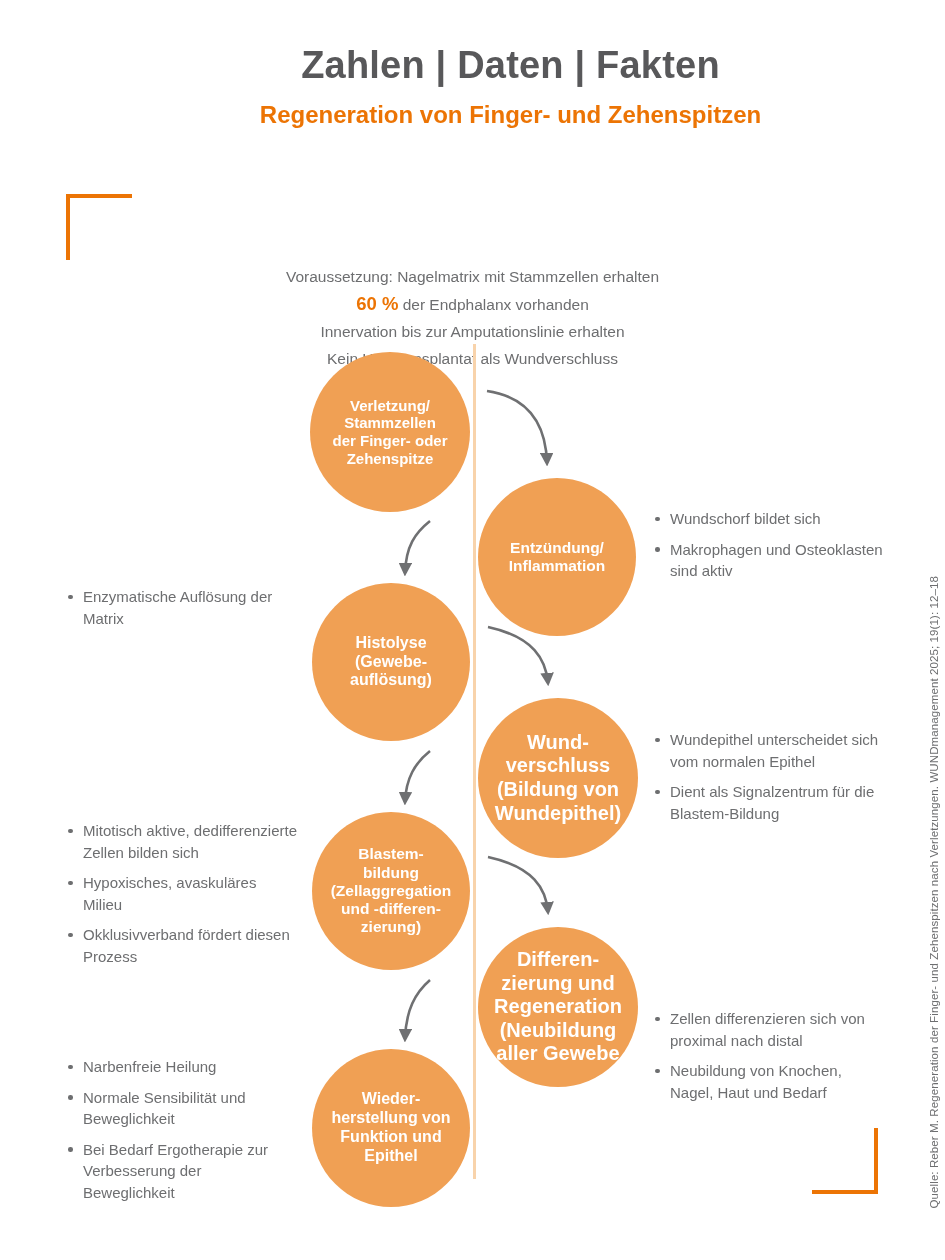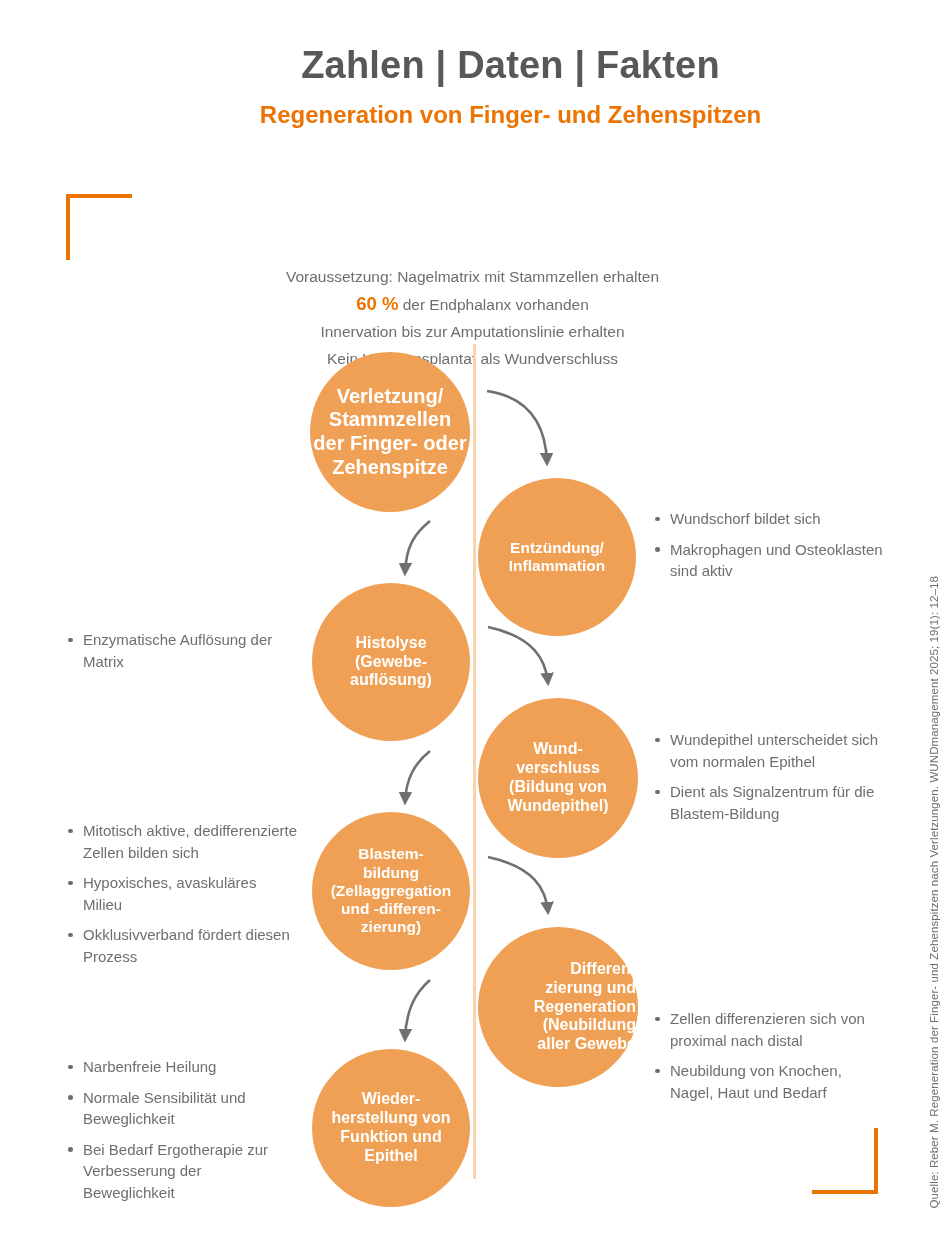--- a/index.html
+++ b/index.html
@@ -101,26 +101,26 @@
     font-weight: bold;
     display: flex;
     align-items: center;
     justify-content: center;
     text-align: center;
     line-height: 1.18;
     box-sizing: border-box;
   }
   .node .label { width: 100%; padding: 0 2px; }
 
-  #node-1 { left: 310px; top: 352px; width: 160px; height: 160px; font-size: 20px; }
+  #node-1 { left: 310px; top: 352px; width: 160px; height: 160px; font-size: 15px; }
   #node-2 { left: 478px; top: 478px; width: 158px; height: 158px; font-size: 15.5px; }
   #node-3 { left: 312px; top: 583px; width: 158px; height: 158px; font-size: 16px; }
-  #node-4 { left: 478px; top: 698px; width: 160px; height: 160px; font-size: 16px; }
+  #node-4 { left: 478px; top: 698px; width: 160px; height: 160px; font-size: 20px; }
   #node-5 { left: 312px; top: 812px; width: 158px; height: 158px; font-size: 15.5px; }
-  #node-6 { left: 478px; top: 927px; width: 160px; height: 160px; font-size: 16px; text-align: right; }
+  #node-6 { left: 478px; top: 927px; width: 160px; height: 160px; font-size: 20px; }
   #node-7 { left: 312px; top: 1049px; width: 158px; height: 158px; font-size: 16px; }
 
   
   #arrows {
     position: absolute;
     left: 0; top: 0;
     width: 945px; height: 1260px;
     pointer-events: none;
   }
 
@@ -148,21 +148,21 @@
     height: 4.5px;
     border-radius: 50%;
     background: #6d6e70;
   }
   .bullets .hl {
     color: #ec7404;
     font-weight: bold;
     font-size: 18px;
   }
 
-  #bul-left-1  { left: 66px;  top: 586px;  width: 228px; margin-top: 43px; }
+  #bul-left-1  { left: 66px;  top: 586px;  width: 228px; }
   #bul-left-2  { left: 66px;  top: 820px;  width: 232px; }
   #bul-left-3  { left: 66px;  top: 1056px; width: 218px; }
   #bul-right-1 { left: 653px; top: 508px;  width: 230px; }
   #bul-right-2 { left: 653px; top: 729px;  width: 232px; }
   #bul-right-3 { left: 653px; top: 1008px;  width: 232px; }
 
   
   #source {
     position: absolute;
     right: 5px;

